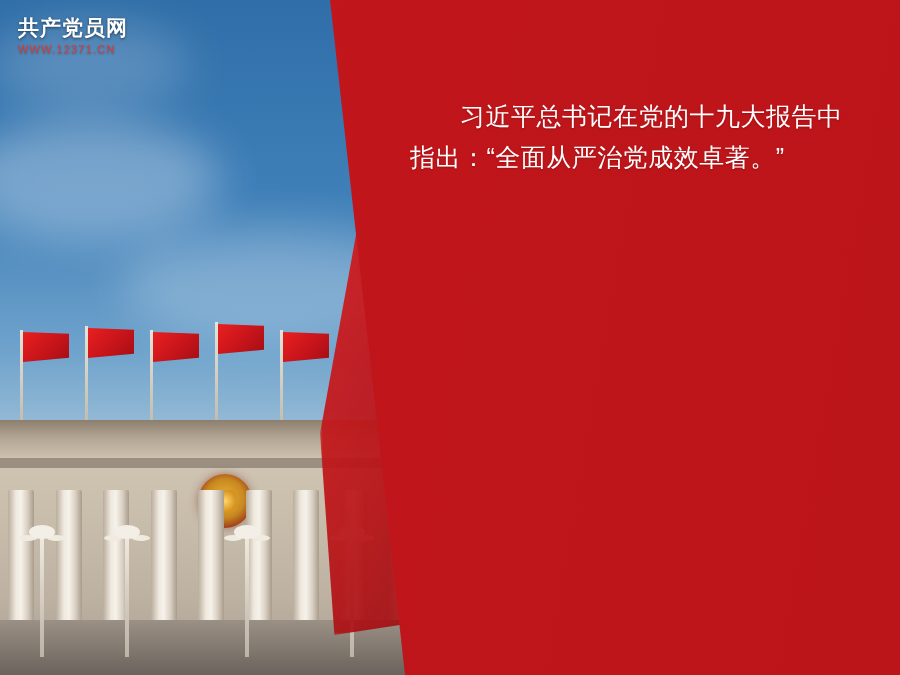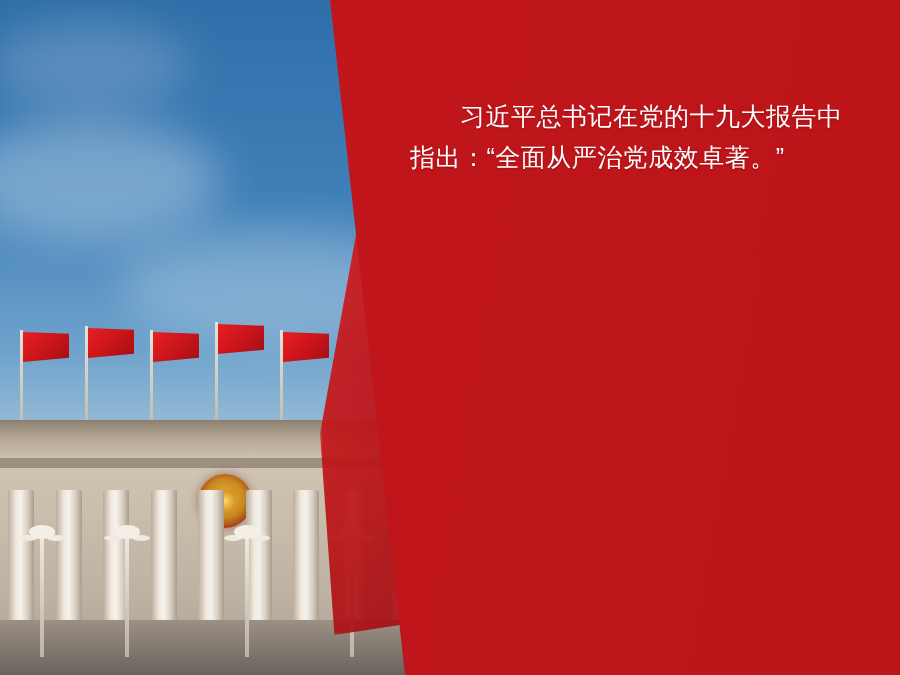--- a/index.html
+++ b/index.html
@@ -251,14 +251,18 @@
     <div class="big-flag"></div>
   </div>
 
   <div class="red-panel"></div>
   <div class="seam-glow"></div>
 
   <div class="text-col">
     <p class="para">习近平总书记在党的十九大报告中指出：“全面从严治党成效卓著。”</p>
   </div>
 
+  <div class="logo">
+    <div class="logo-title">共产党员网</div>
+    <div class="logo-url">WWW.12371.CN</div>
+  </div>
 
 </div>
 
 </body></html>

